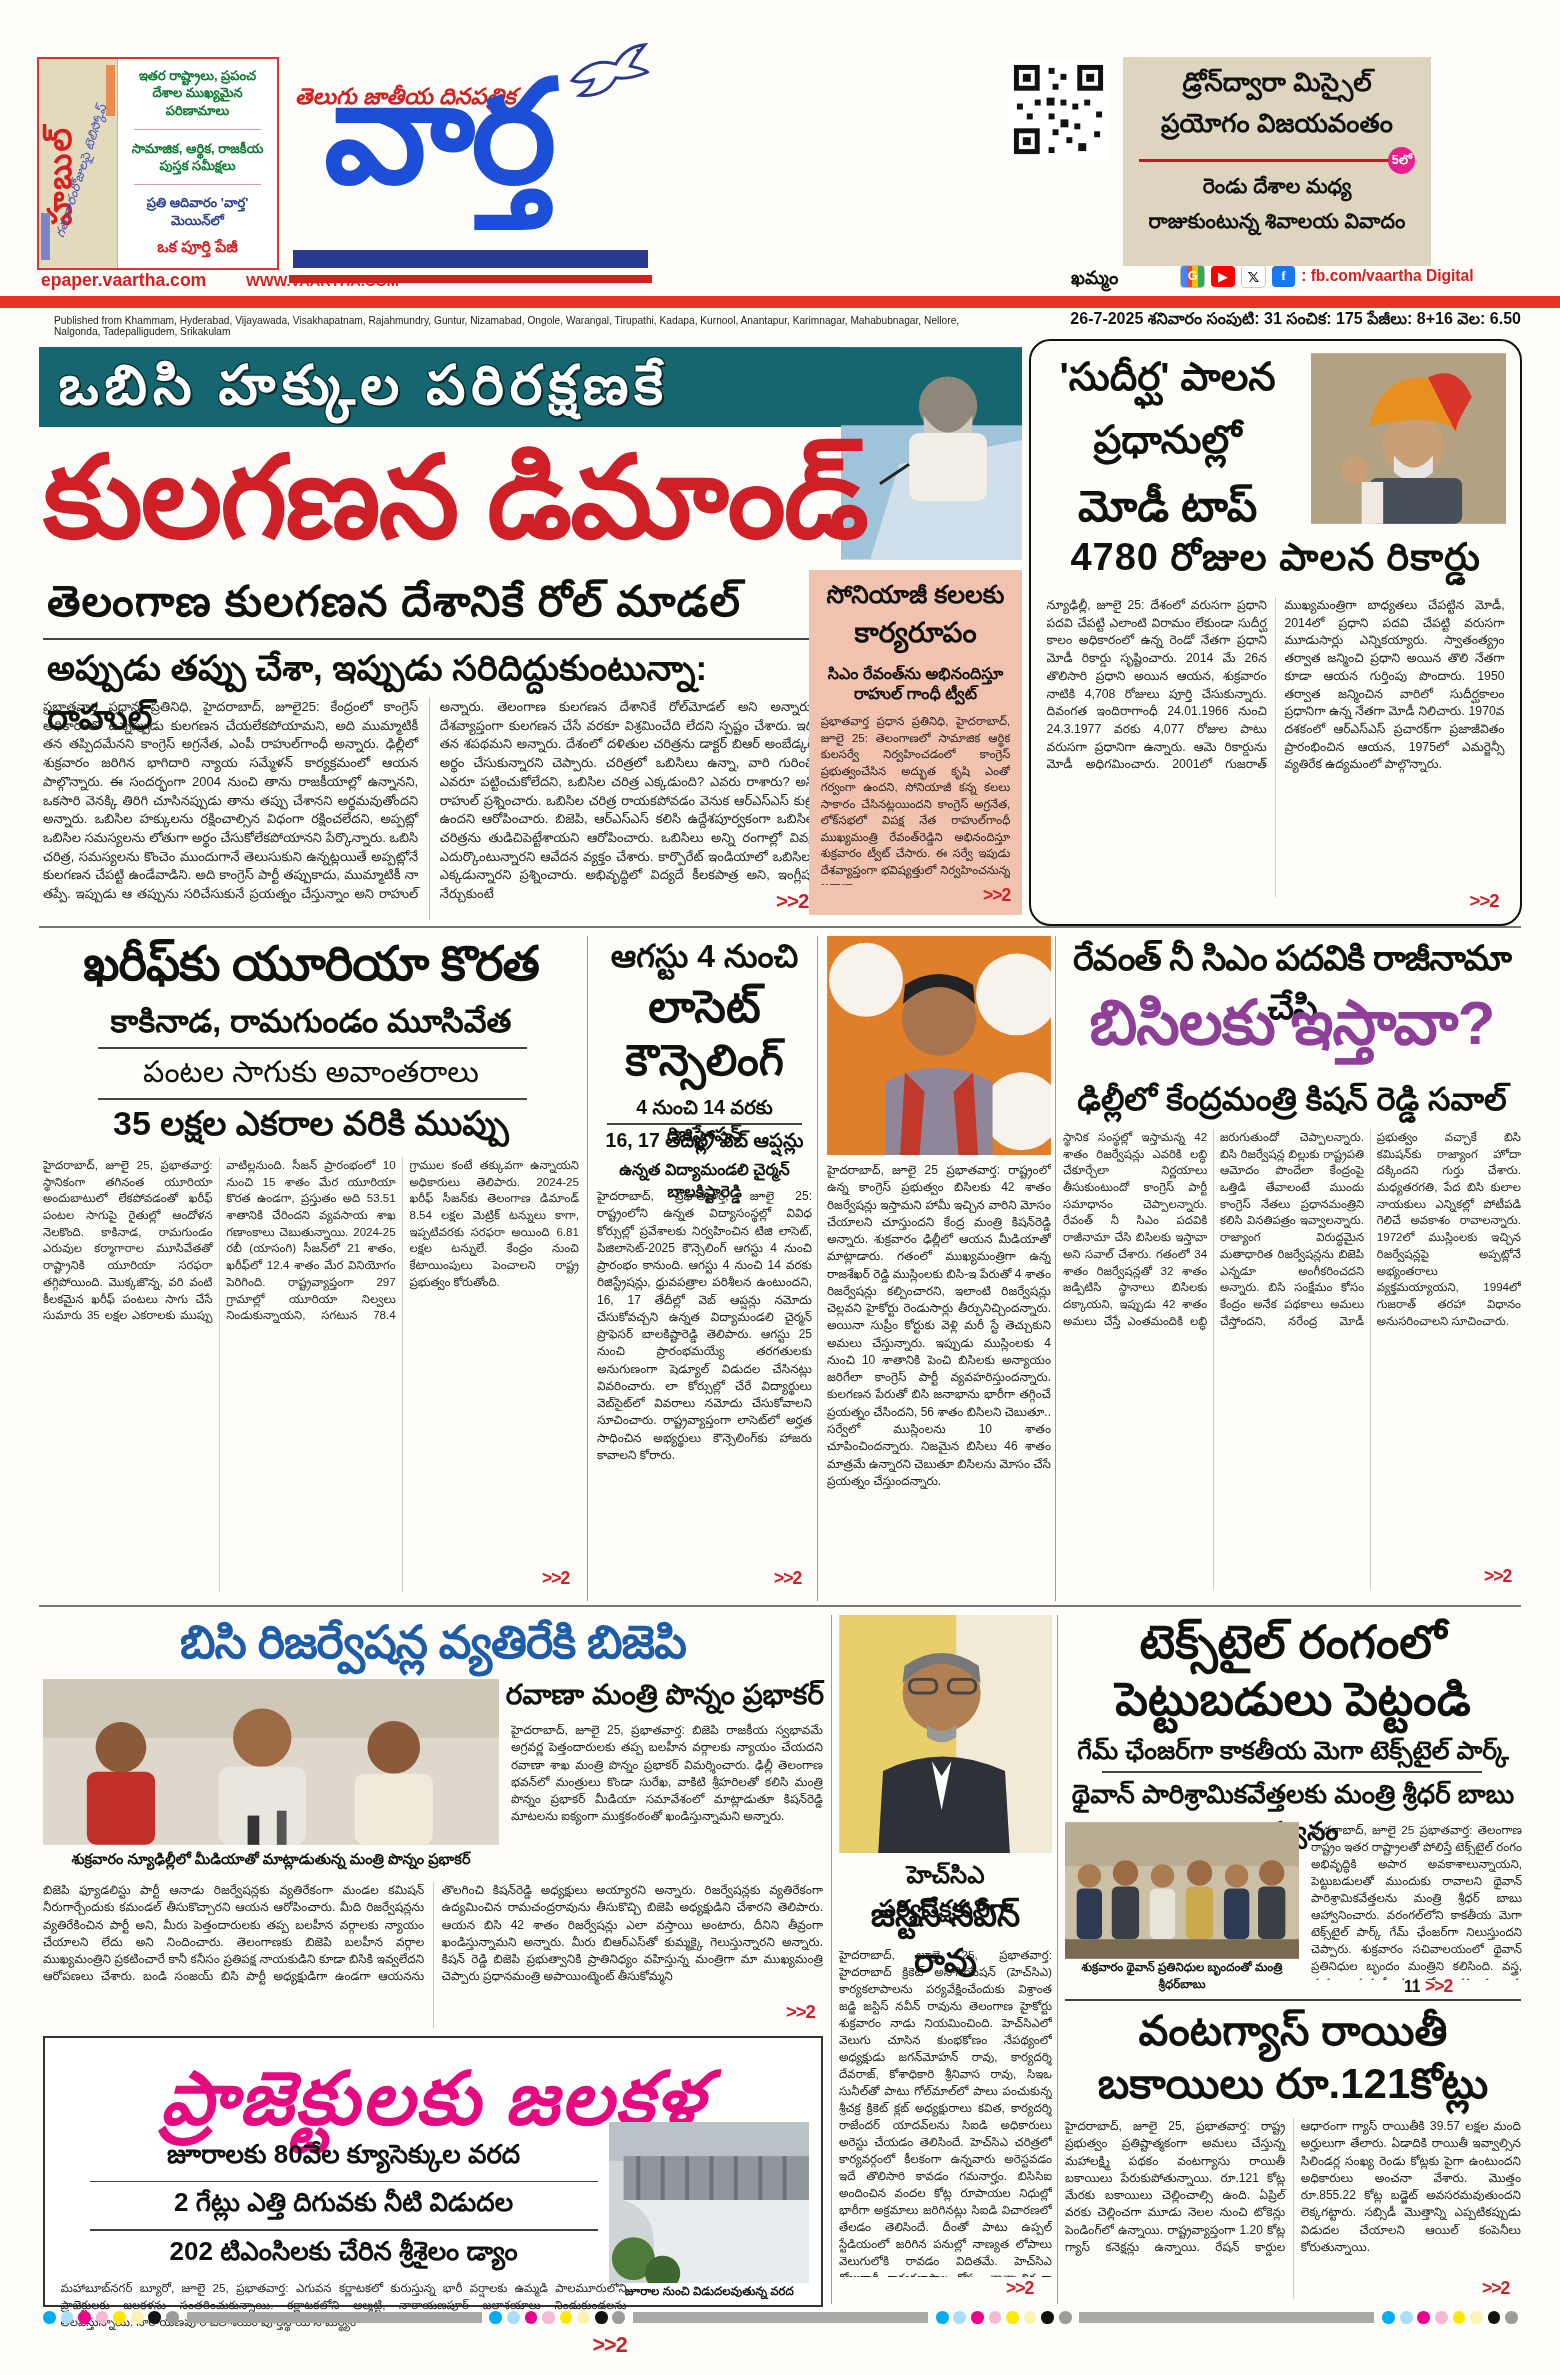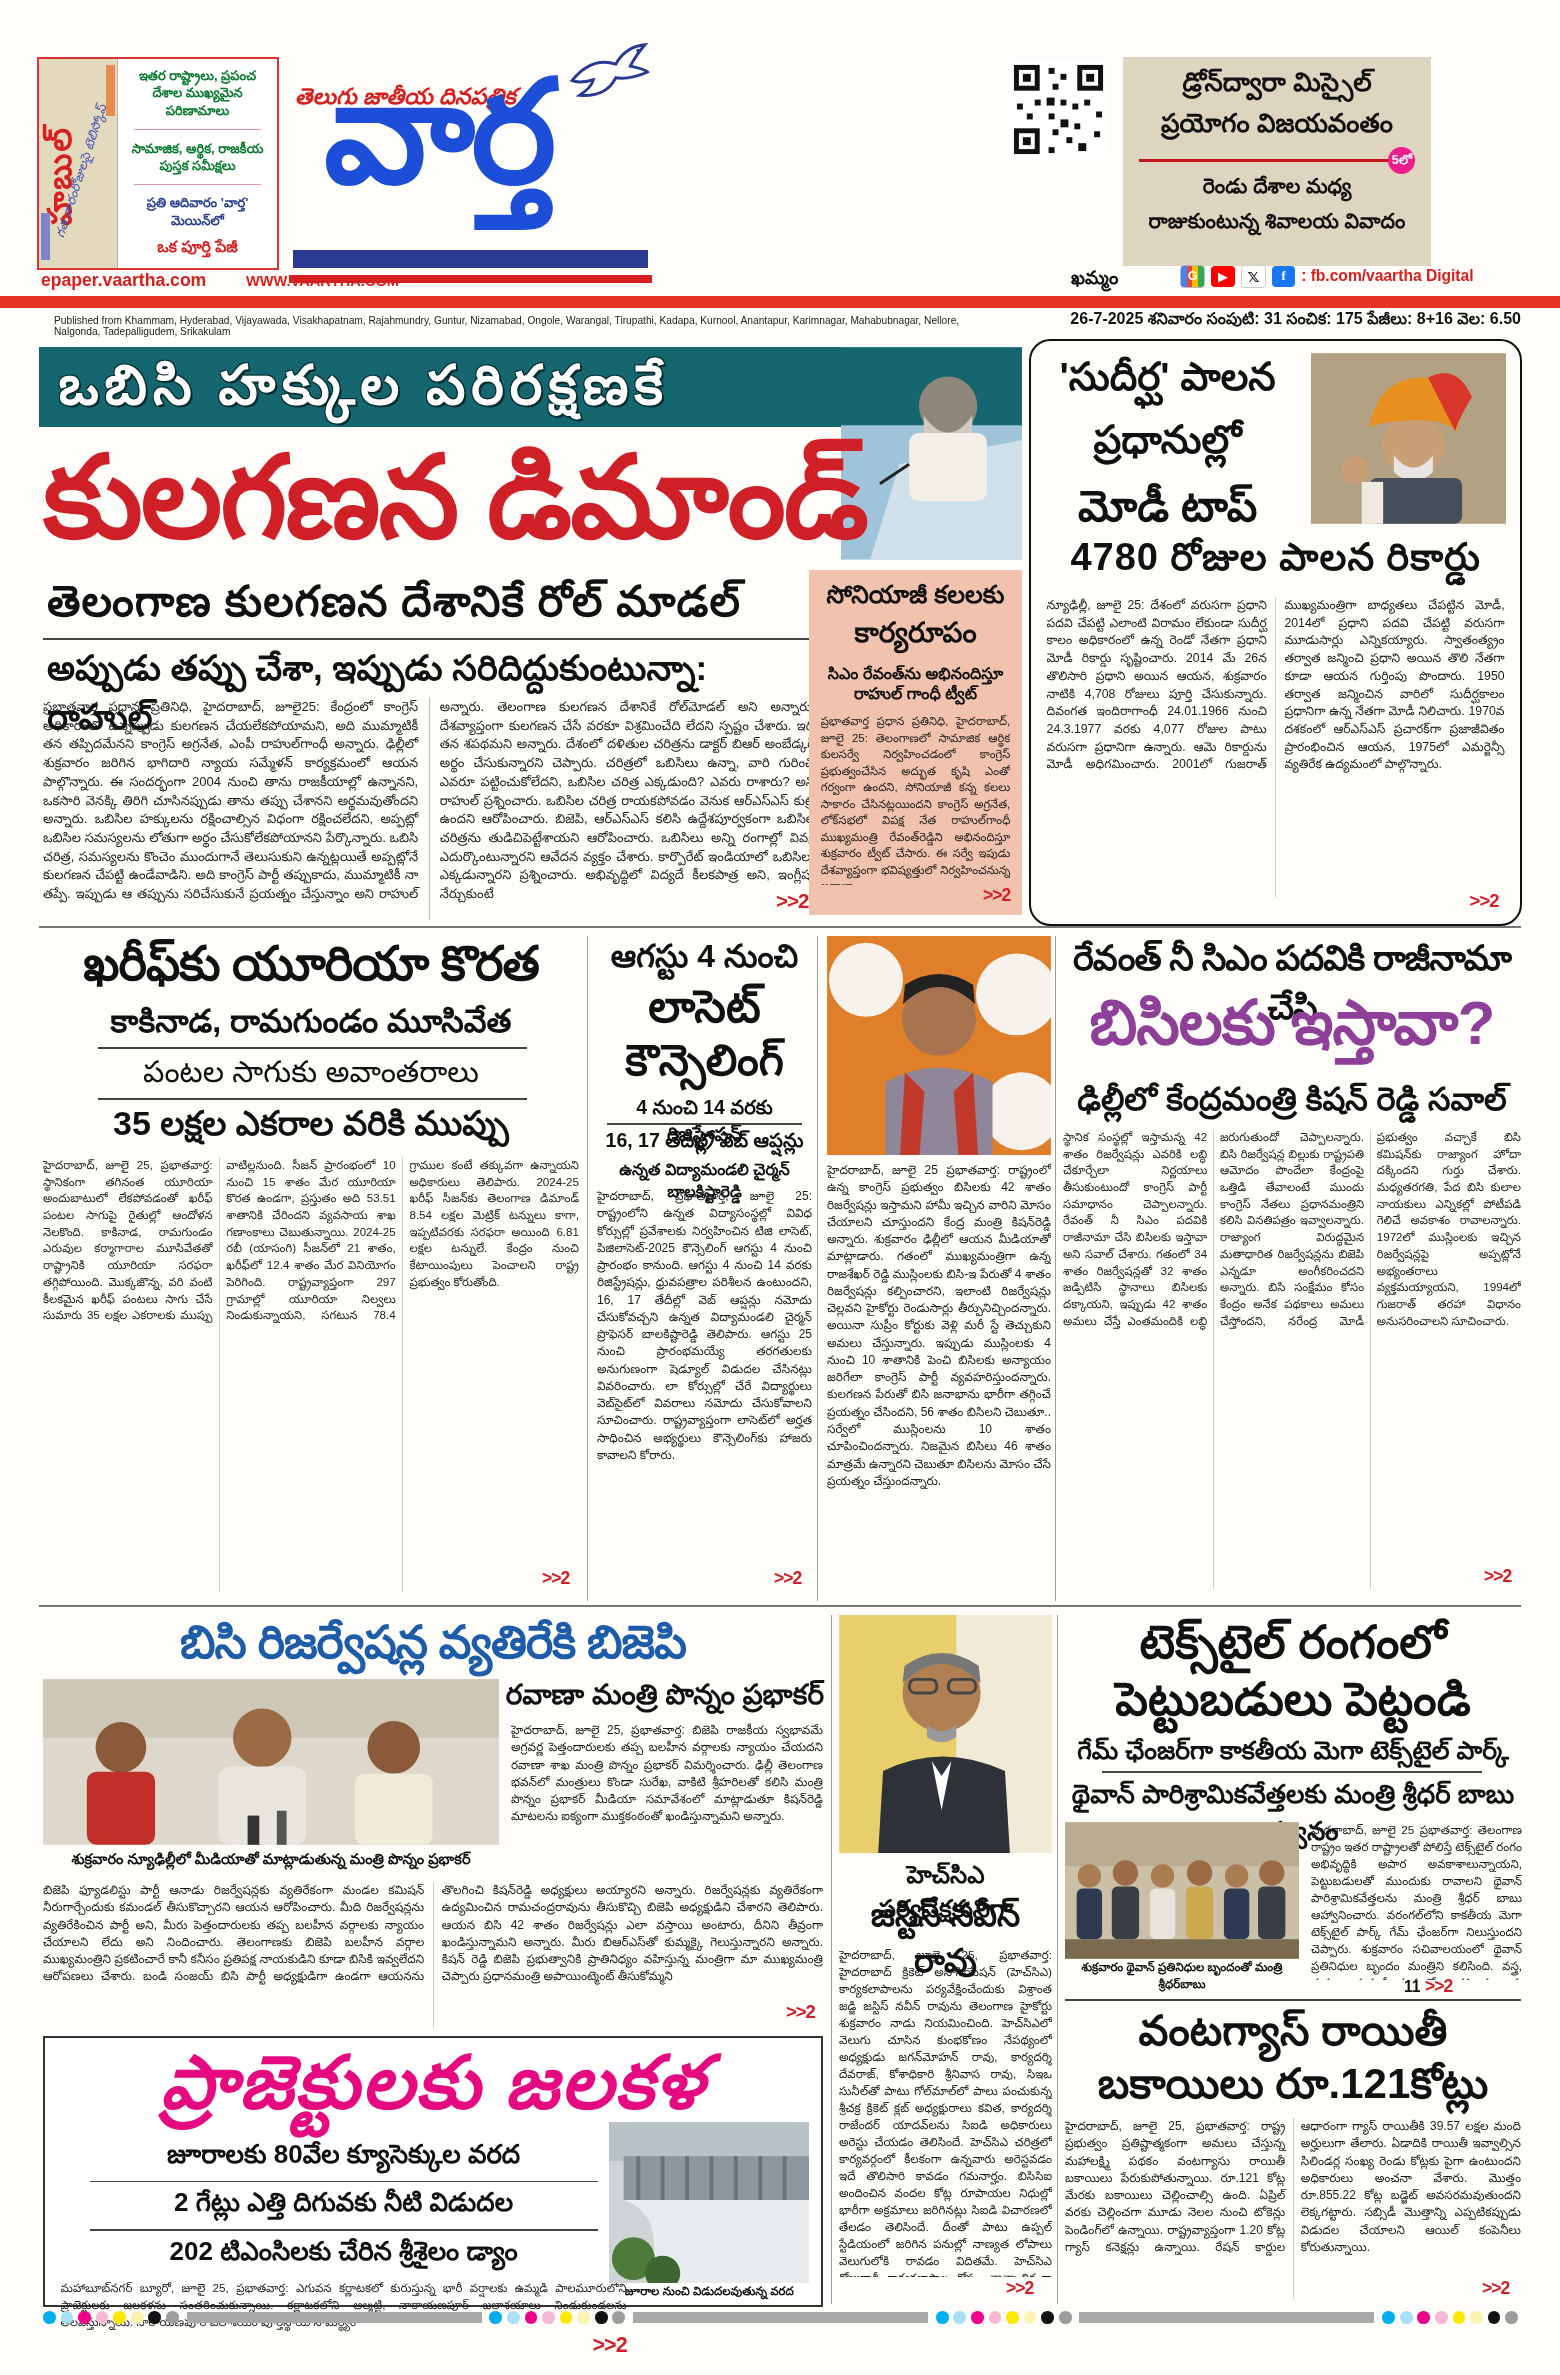--- a/index.html
+++ b/index.html
@@ -238,21 +238,21 @@
       <rect x="210" y="140" width="12" height="30" fill="#333"></rect>
         <rect x="240" y="135" width="10" height="35" fill="#555"></rect>
     </svg>
   </div>
   <div class="abs body-txt" style="left:511px;top:1722px;width:312px;height:152px;font-size:12px;overflow:hidden;">హైదరాబాద్, జూలై 25, ప్రభాతవార్త: బిజెపి రాజకీయ స్వభావమే అగ్రవర్ణ పెత్తందారులకు తప్ప బలహీన వర్గాలకు న్యాయం చేయదని రవాణా శాఖ మంత్రి పొన్నం ప్రభాకర్ విమర్శించారు. ఢిల్లీ తెలంగాణ భవన్‌లో మంత్రులు కొండా సురేఖ, వాకిటి శ్రీహరిలతో కలిసి మంత్రి పొన్నం ప్రభాకర్ మీడియా సమావేశంలో మాట్లాడుతూ కిషన్‌రెడ్డి మాటలను ఐక్యంగా ముక్తకంఠంతో ఖండిస్తున్నామని అన్నారు.</div>
   <div class="abs b c" style="left:43px;top:1851px;width:456px;font-size:14.6px;">శుక్రవారం న్యూఢిల్లీలో మీడియాతో మాట్లాడుతున్న మంత్రి పొన్నం ప్రభాకర్</div>
   <div class="abs body-txt" style="left:43px;top:1882px;width:780px;height:146px;font-size:12px;column-count:2;column-gap:17.6px;column-rule:1px solid #ccc;overflow:hidden;">బిజెపి ఫ్యూడలిస్టు పార్టీ ఆనాడు రిజర్వేషన్లకు వ్యతిరేకంగా మండల కమిషన్ నీరుగార్చేందుకు కమండల్ తీసుకొచ్చారని ఆయన ఆరోపించారు. మీది రిజర్వేషన్లను వ్యతిరేకించిన పార్టీ అని, మీరు పెత్తందారులకు తప్ప బలహీన వర్గాలకు న్యాయం చేయాలని లేదు అని నిందించారు. తెలంగాణకు బిజెపి బలహీన వర్గాల ముఖ్యమంత్రిని ప్రకటించారే కానీ కనీసం ప్రతిపక్ష నాయకుడిని కూడా బిసికి ఇవ్వలేదని ఆరోపణలు చేశారు. బండి సంజయ్ బిసి పార్టీ అధ్యక్షుడిగా ఉండగా ఆయనను తొలగించి కిషన్‌రెడ్డి అధ్యక్షులు అయ్యారని అన్నారు. రిజర్వేషన్లకు వ్యతిరేకంగా ఉద్యమించిన రామచంద్రరావును తీసుకొచ్చి బిజెపి అధ్యక్షుడిని చేశారని తెలిపారు. ఆయన బిసి 42 శాతం రిజర్వేషన్లు ఎలా వస్తాయి అంటారు, దీనిని తీవ్రంగా ఖండిస్తున్నామని అన్నారు. మీరు బిఆర్‌ఎస్‌తో కుమ్మక్కై గెలుస్తున్నారని అన్నారు. కిషన్ రెడ్డి బిజెపి ప్రభుత్వానికి ప్రాతినిధ్యం వహిస్తున్న మంత్రిగా మా ముఖ్యమంత్రి చెప్పారు ప్రధానమంత్రి అపాయింట్మెంట్ తీసుకోమ్మని</div>
   <div class="abs more" style="left:786px;top:2001px;font-size:18.5px;">&gt;&gt;2</div>
 
   <div class="abs" style="left:43px;top:2036px;width:780px;height:271px;border:2.9px solid #333;box-sizing:border-box;background:#fff;">
-    <div class="b" style="font-size:74px;color:#e50a80;text-align:center;font-style:italic;letter-spacing:2px;margin-top:2px;">ప్రాజెక్టులకు జలకళ</div>
+    <div class="b" style="font-size:74px;color:#e50a80;text-align:center;font-style:italic;letter-spacing:2px;margin-top:18px;">ప్రాజెక్టులకు జలకళ</div>
     <div class="abs" style="left:15.6px;top:101px;width:566px;">
       <div class="b" style="font-size:26px;text-align:center;">జూరాలకు 80వేల క్యూసెక్కుల వరద</div>
       <div style="height:1.5px;background:#444;margin:4.9px 29px;"></div>
       <div style="font-size:26px;font-weight:600;text-align:center;">2 గేట్లు ఎత్తి దిగువకు నీటి విడుదల</div>
       <div style="height:1.5px;background:#444;margin:4.9px 29px;"></div>
       <div style="font-size:26px;font-weight:600;text-align:center;">202 టిఎంసిలకు చేరిన శ్రీశైలం డ్యాం</div>
       <div class="body-txt" style="font-size:11.7px;margin-top:7.8px;height:76px;overflow:hidden;">మహాబూబ్‌నగర్ బ్యూరో, జూలై 25, ప్రభాతవార్త: ఎగువన కర్ణాటకలో కురుస్తున్న భారీ వర్షాలకు ఉమ్మడి పాలమూరులోని ప్రాజెక్టులకు జలకళను సంతరించుకున్నాయి. కర్ణాటకలోని ఆల్మట్టి, నారాయణపూర్ జలాశయాలు నిండుకుండలను తలపిస్తున్నాయి. నారాయణపూర్ జలాశయం పూర్తిస్థాయి సామర్థ్యం</div>
       <div class="more" style="text-align:right;font-size:21.5px;margin-top:-23.4px;">&gt;&gt;2</div>
     </div>
     <div class="abs" style="right:11.7px;top:84px;width:200px;height:161px;">

